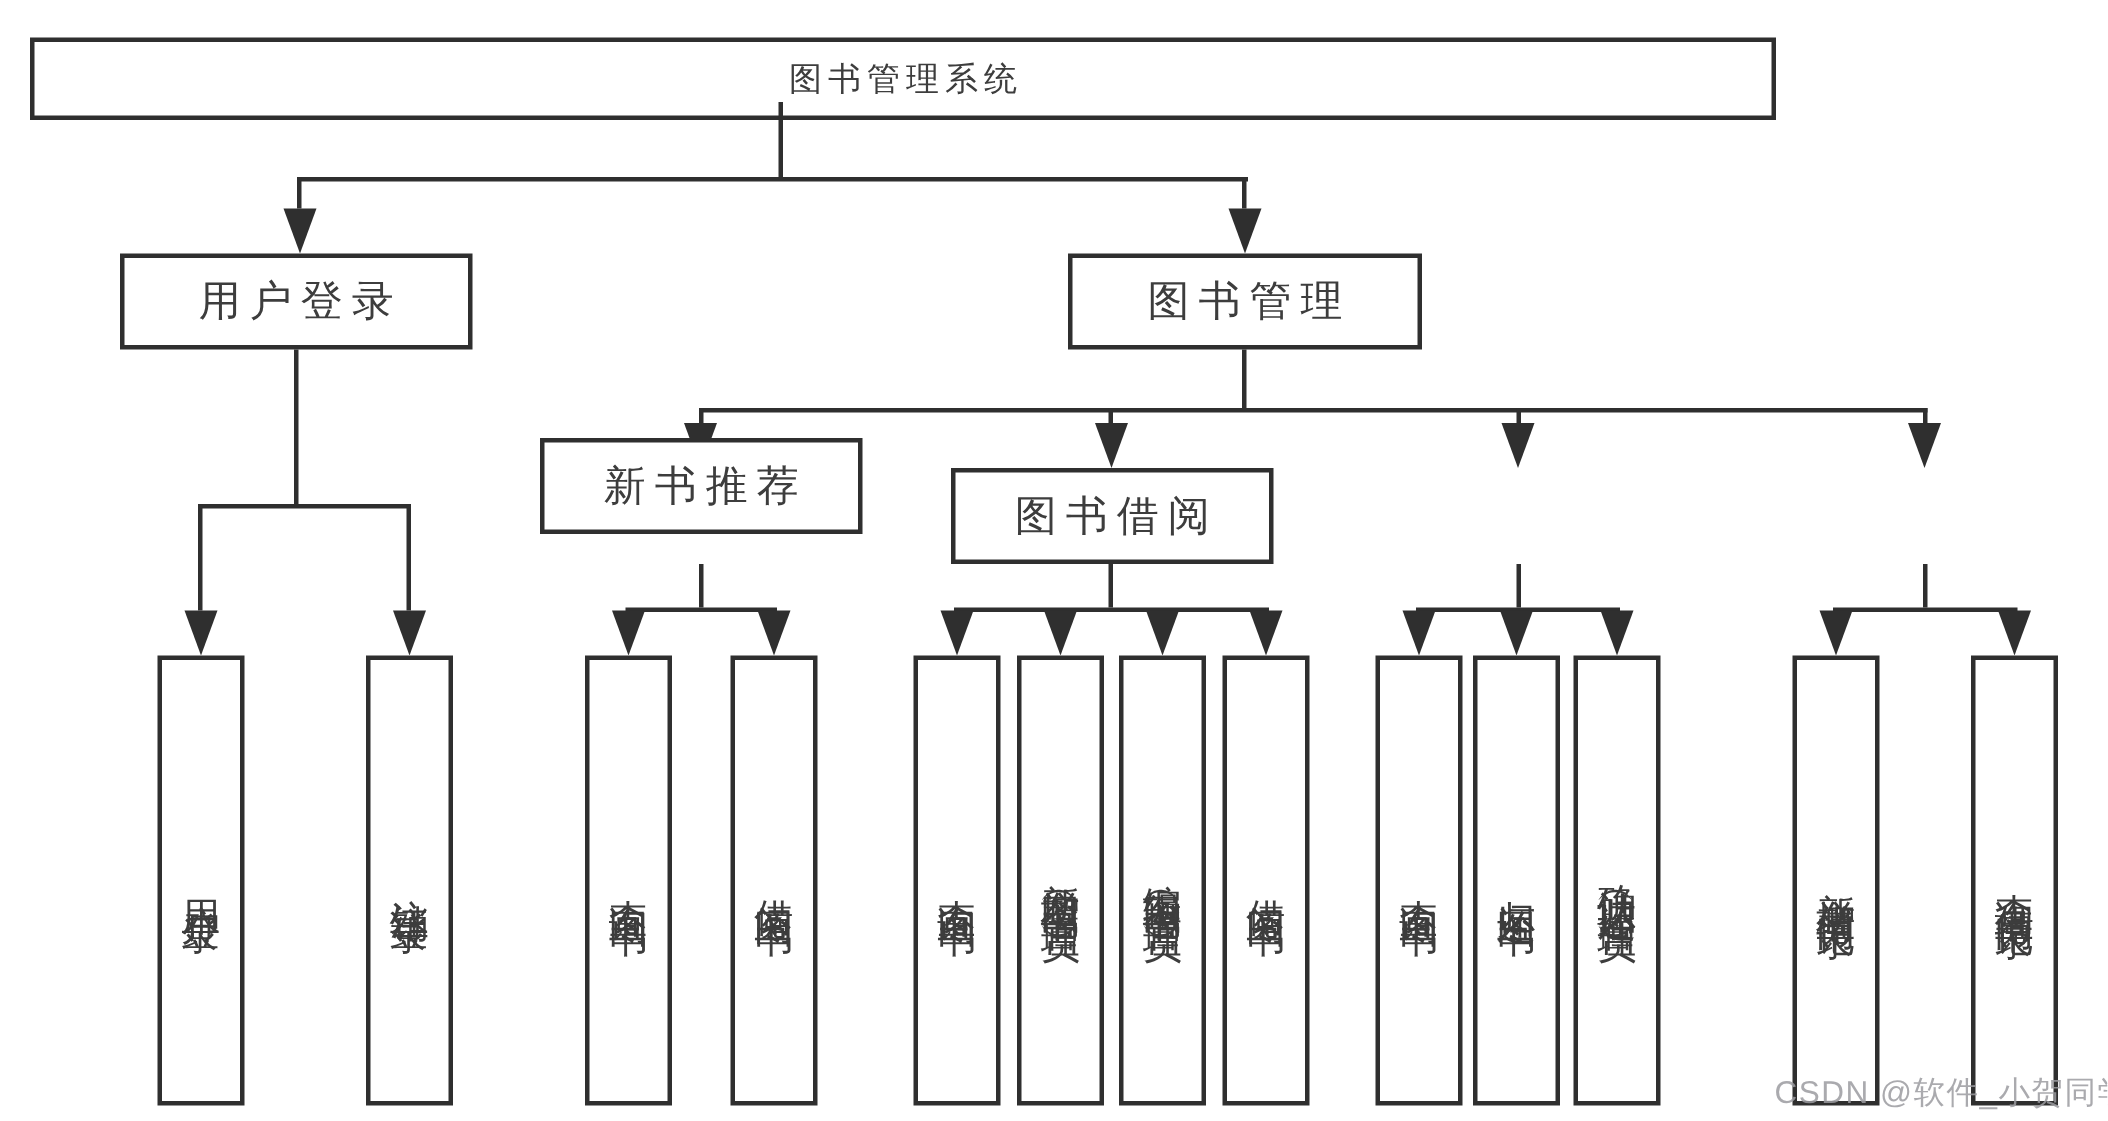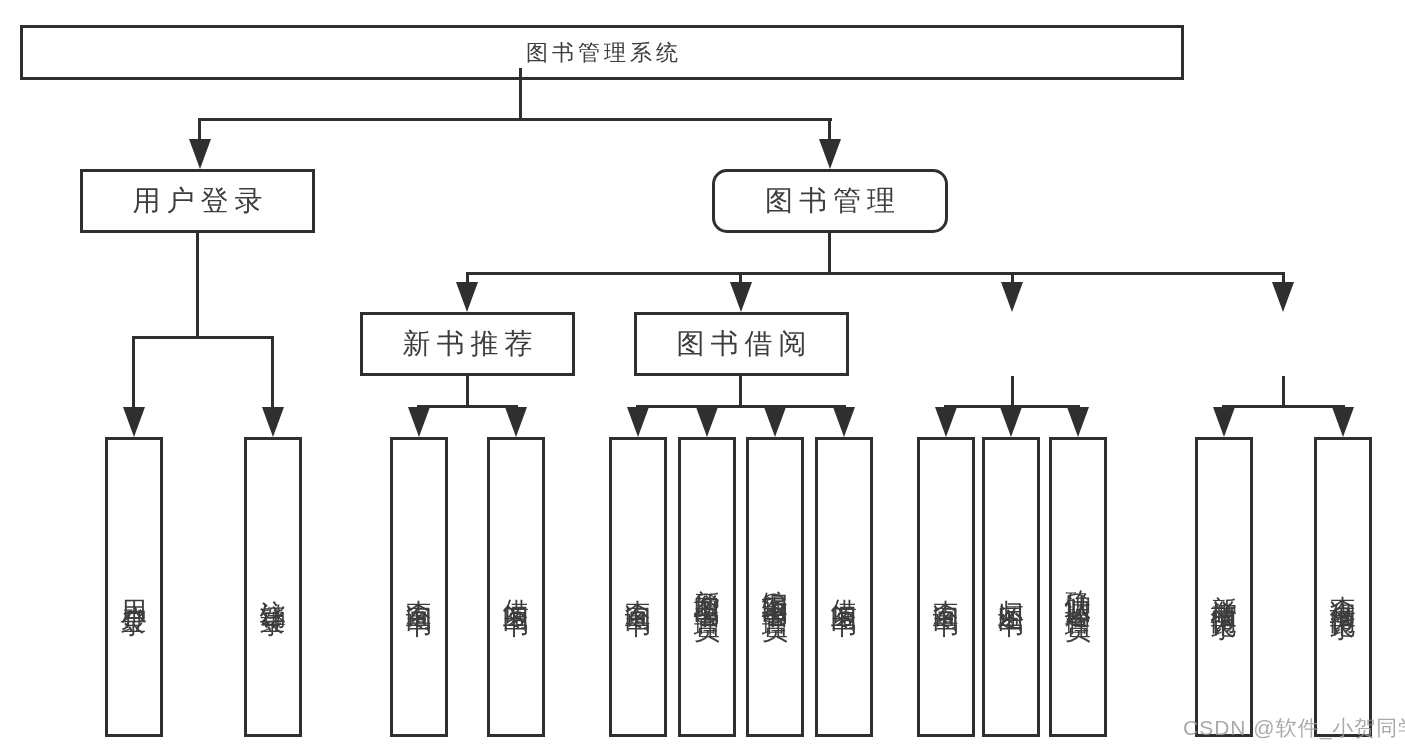--- a/index.html
+++ b/index.html
@@ -41,21 +41,21 @@
   <div class="vline" style="left:519px;top:68px;height:50px;"></div>
   <div class="hline" style="left:198px;top:118px;width:634px;"></div>
   <div class="vline" style="left:198px;top:118px;height:21px;"></div>
   <div class="ahead" style="left:189px;top:139px;"></div>
   <div class="vline" style="left:828px;top:118px;height:21px;"></div>
   <div class="ahead" style="left:819px;top:139px;"></div>
 
   <div class="box" style="left:80px;top:169px;width:235px;height:64px;">
     <span class="h-label">用户登录</span>
   </div>
-  <div class="box" style="left:712px;top:169px;width:236px;height:64px;border-radius:15px;">
+  <div class="box" style="left:712px;top:169px;width:236px;height:64px;">
     <span class="h-label">图书管理</span>
   </div>
 
   <div class="vline" style="left:196px;top:233px;height:103px;"></div>
   <div class="hline" style="left:132px;top:336px;width:142px;"></div>
   <div class="vline" style="left:132px;top:336px;height:71px;"></div>
   <div class="ahead" style="left:123px;top:407px;"></div>
   <div class="vline" style="left:271px;top:336px;height:71px;"></div>
   <div class="ahead" style="left:262px;top:407px;"></div>
 
@@ -63,21 +63,21 @@
   <div class="hline" style="left:466px;top:272px;width:819px;"></div>
   <div class="vline" style="left:466px;top:272px;height:10px;"></div>
   <div class="ahead" style="left:456px;top:282px;"></div>
   <div class="vline" style="left:739px;top:272px;height:10px;"></div>
   <div class="ahead" style="left:730px;top:282px;"></div>
   <div class="vline" style="left:1011px;top:272px;height:10px;"></div>
   <div class="ahead" style="left:1001px;top:282px;"></div>
   <div class="vline" style="left:1282px;top:272px;height:10px;"></div>
   <div class="ahead" style="left:1272px;top:282px;"></div>
 
-  <div class="box" style="left:360px;top:312px;width:215px;height:64px;">
+  <div class="box" style="left:360px;top:292px;width:215px;height:64px;">
     <span class="h-label">新书推荐</span>
   </div>
   <div class="box" style="left:634px;top:312px;width:215px;height:64px;">
     <span class="h-label">图书借阅</span>
   </div>
 
   <div class="vline" style="left:466px;top:376px;height:29px;"></div>
   <div class="hline" style="left:417px;top:405px;width:101px;"></div>
   <div class="ahead" style="left:408px;top:407px;"></div>
   <div class="ahead" style="left:505px;top:407px;"></div>

